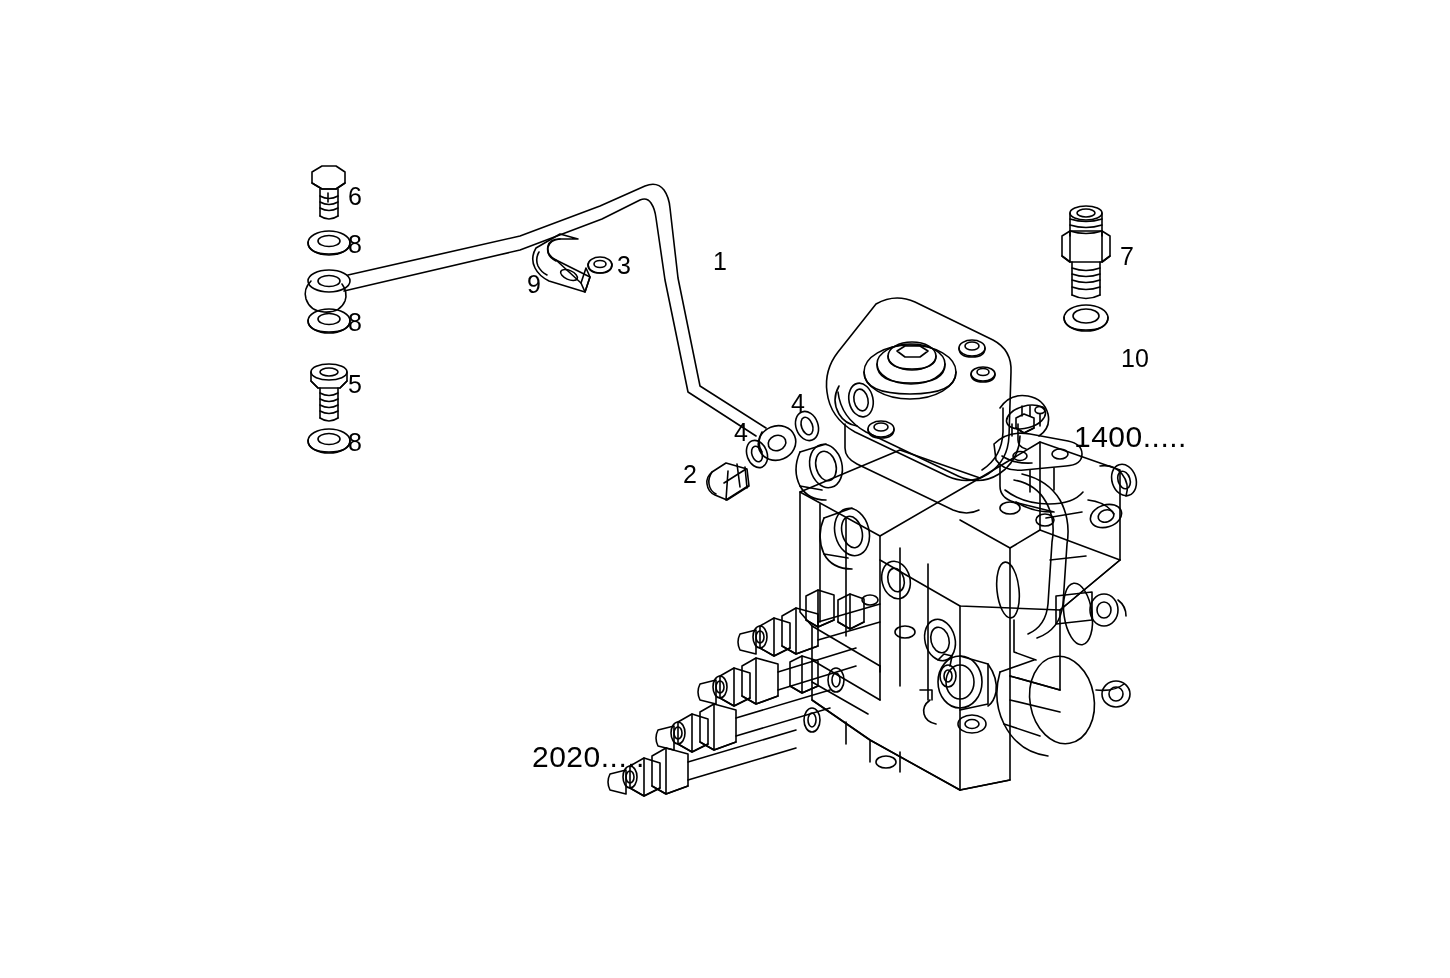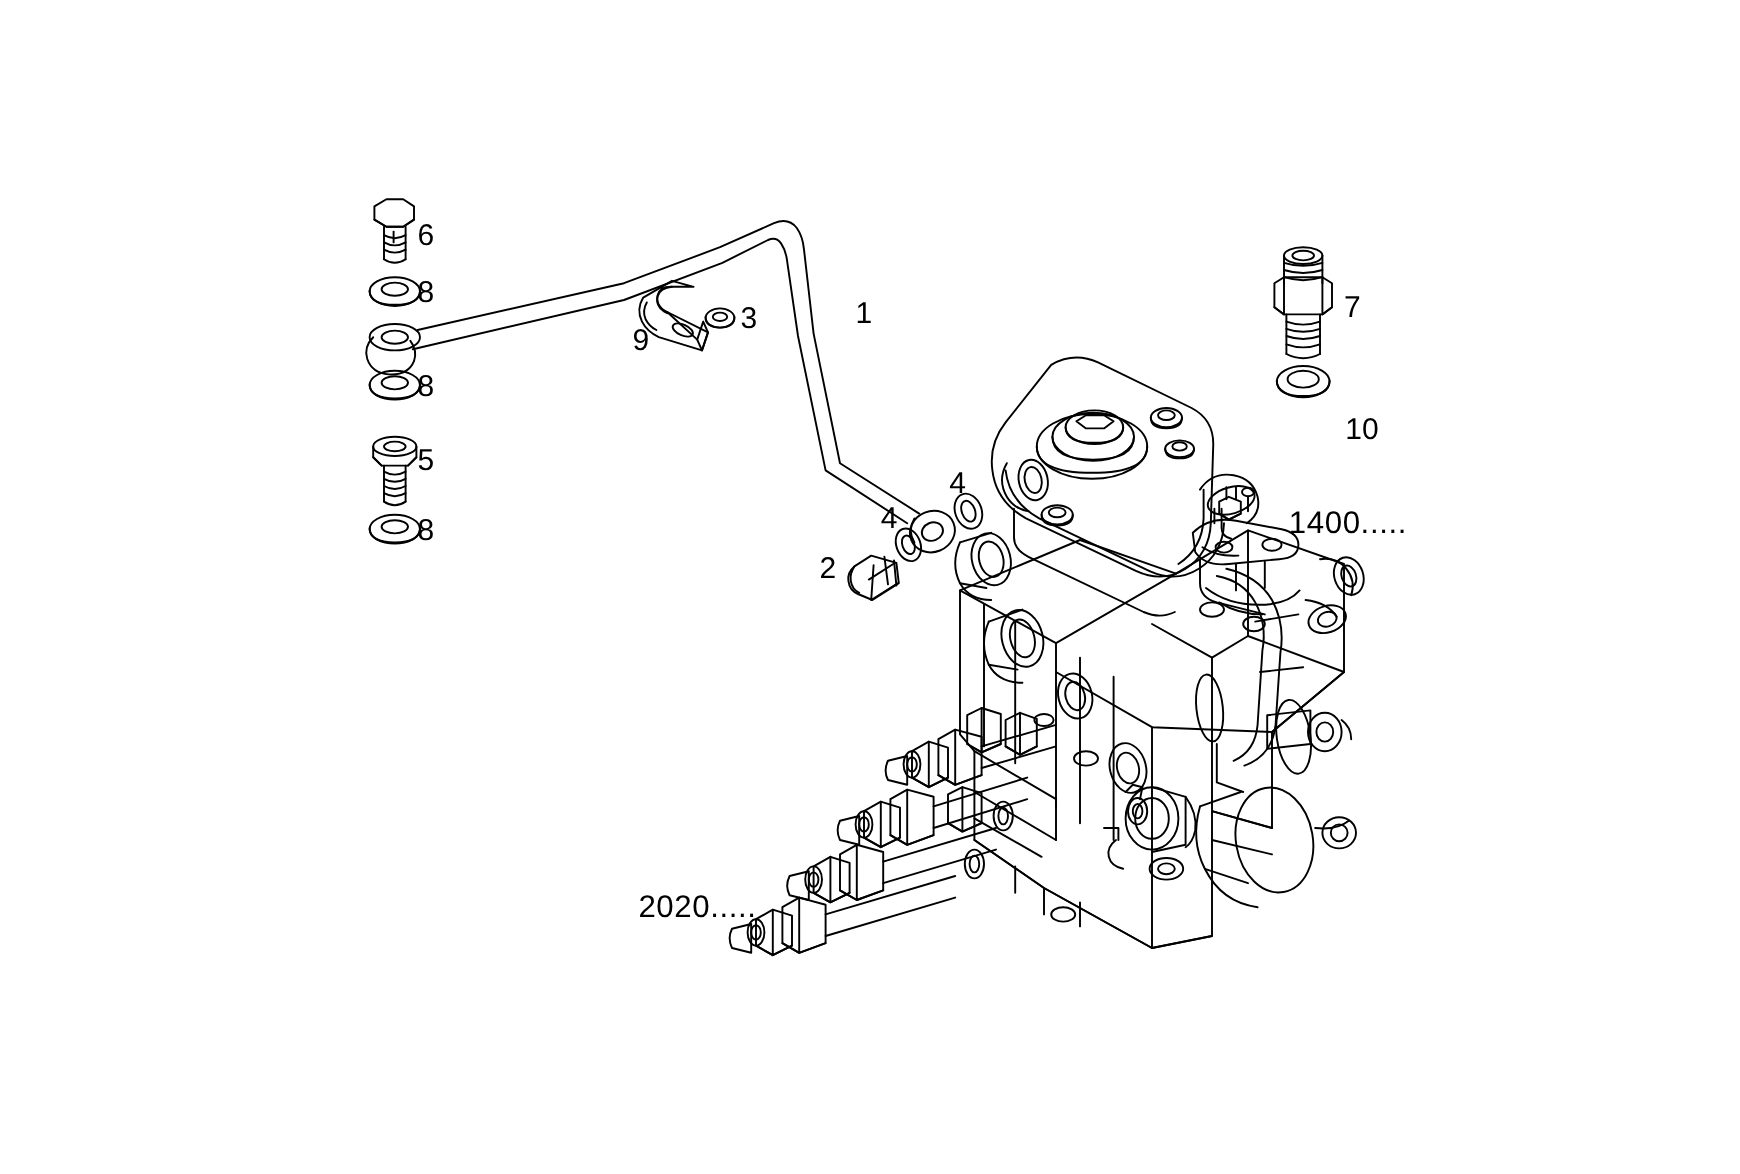--- a/index.html
+++ b/index.html
@@ -14,21 +14,21 @@
   #sheet svg{position:absolute;top:0;left:0;}
   .lbl{
     position:absolute;
     font-family:"Liberation Sans",sans-serif;
     font-size:25px;
     color:#000000;
     line-height:1;
     white-space:nowrap;
     user-select:none;
   }
-  .lbl.ref{font-size:26px;letter-spacing:0.5px;}
+  .lbl.ref{font-size:30px;letter-spacing:0.5px;}
 </style>
 </head>
 <body>
 
 <div id="sheet">
 
   <svg width="1450" height="978" viewBox="0 0 1450 978" fill="none" stroke="#000" stroke-width="1.6" stroke-linecap="round" stroke-linejoin="round">
 
     <g>
       <path d="M312 172 L322 166 L336 166 L345 172 L345 183 L336 189 L322 189 L312 183 Z"></path>

